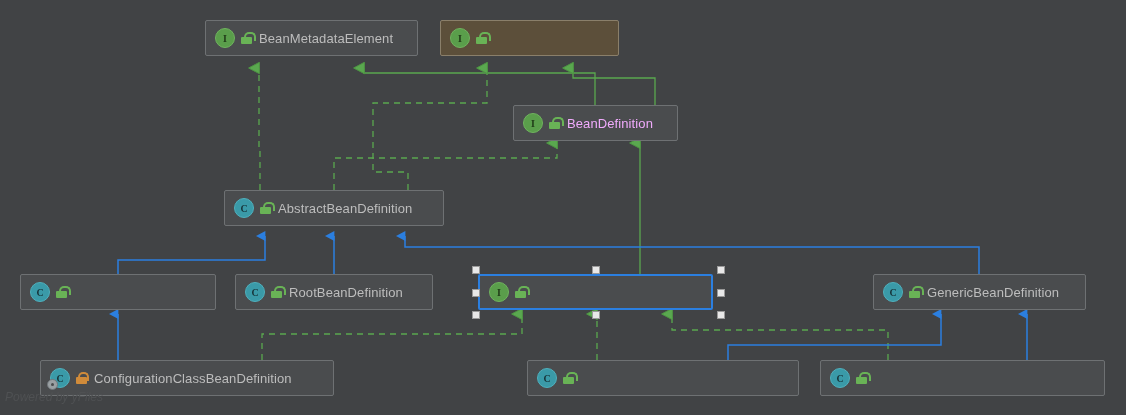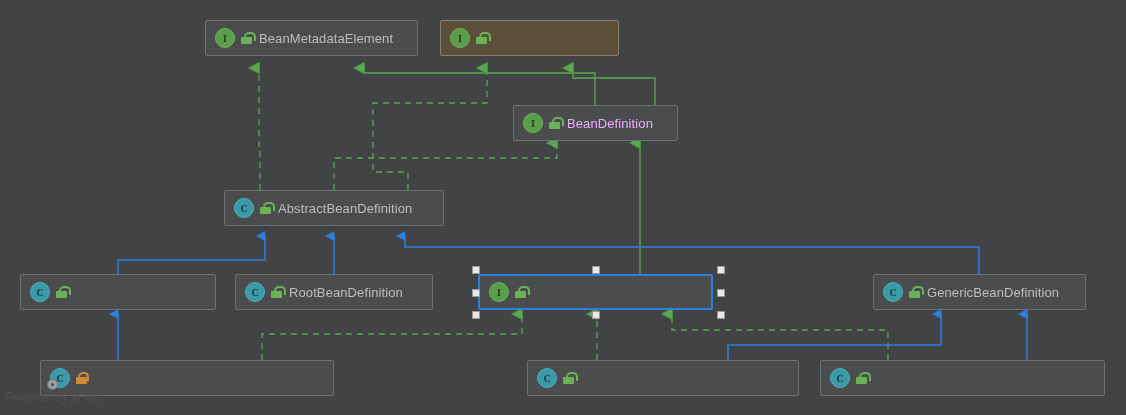--- a/index.html
+++ b/index.html
@@ -207,20 +207,21 @@
           <span class="body"></span>
         </span>
         <span class="label">GenericBeanDefinition</span>
       </div>
       <div class="node" style="left: 40px; top: 360px; width: 294px;">
         <span class="tyicon cls">C<span class="gearbadge"></span></span>
         <span class="lock closed">
           <span class="shackle"></span>
           <span class="body"></span>
         </span>
+        <span class="label">ConfigurationClassBeanDefinition</span>
       </div>
       <div class="node" style="left: 527px; top: 360px; width: 272px;">
         <span class="tyicon cls">C</span>
         <span class="lock">
           <span class="shackle"></span>
           <span class="body"></span>
         </span>
       </div>
       <div class="node" style="left: 820px; top: 360px; width: 285px;">
         <span class="tyicon cls">C</span>

